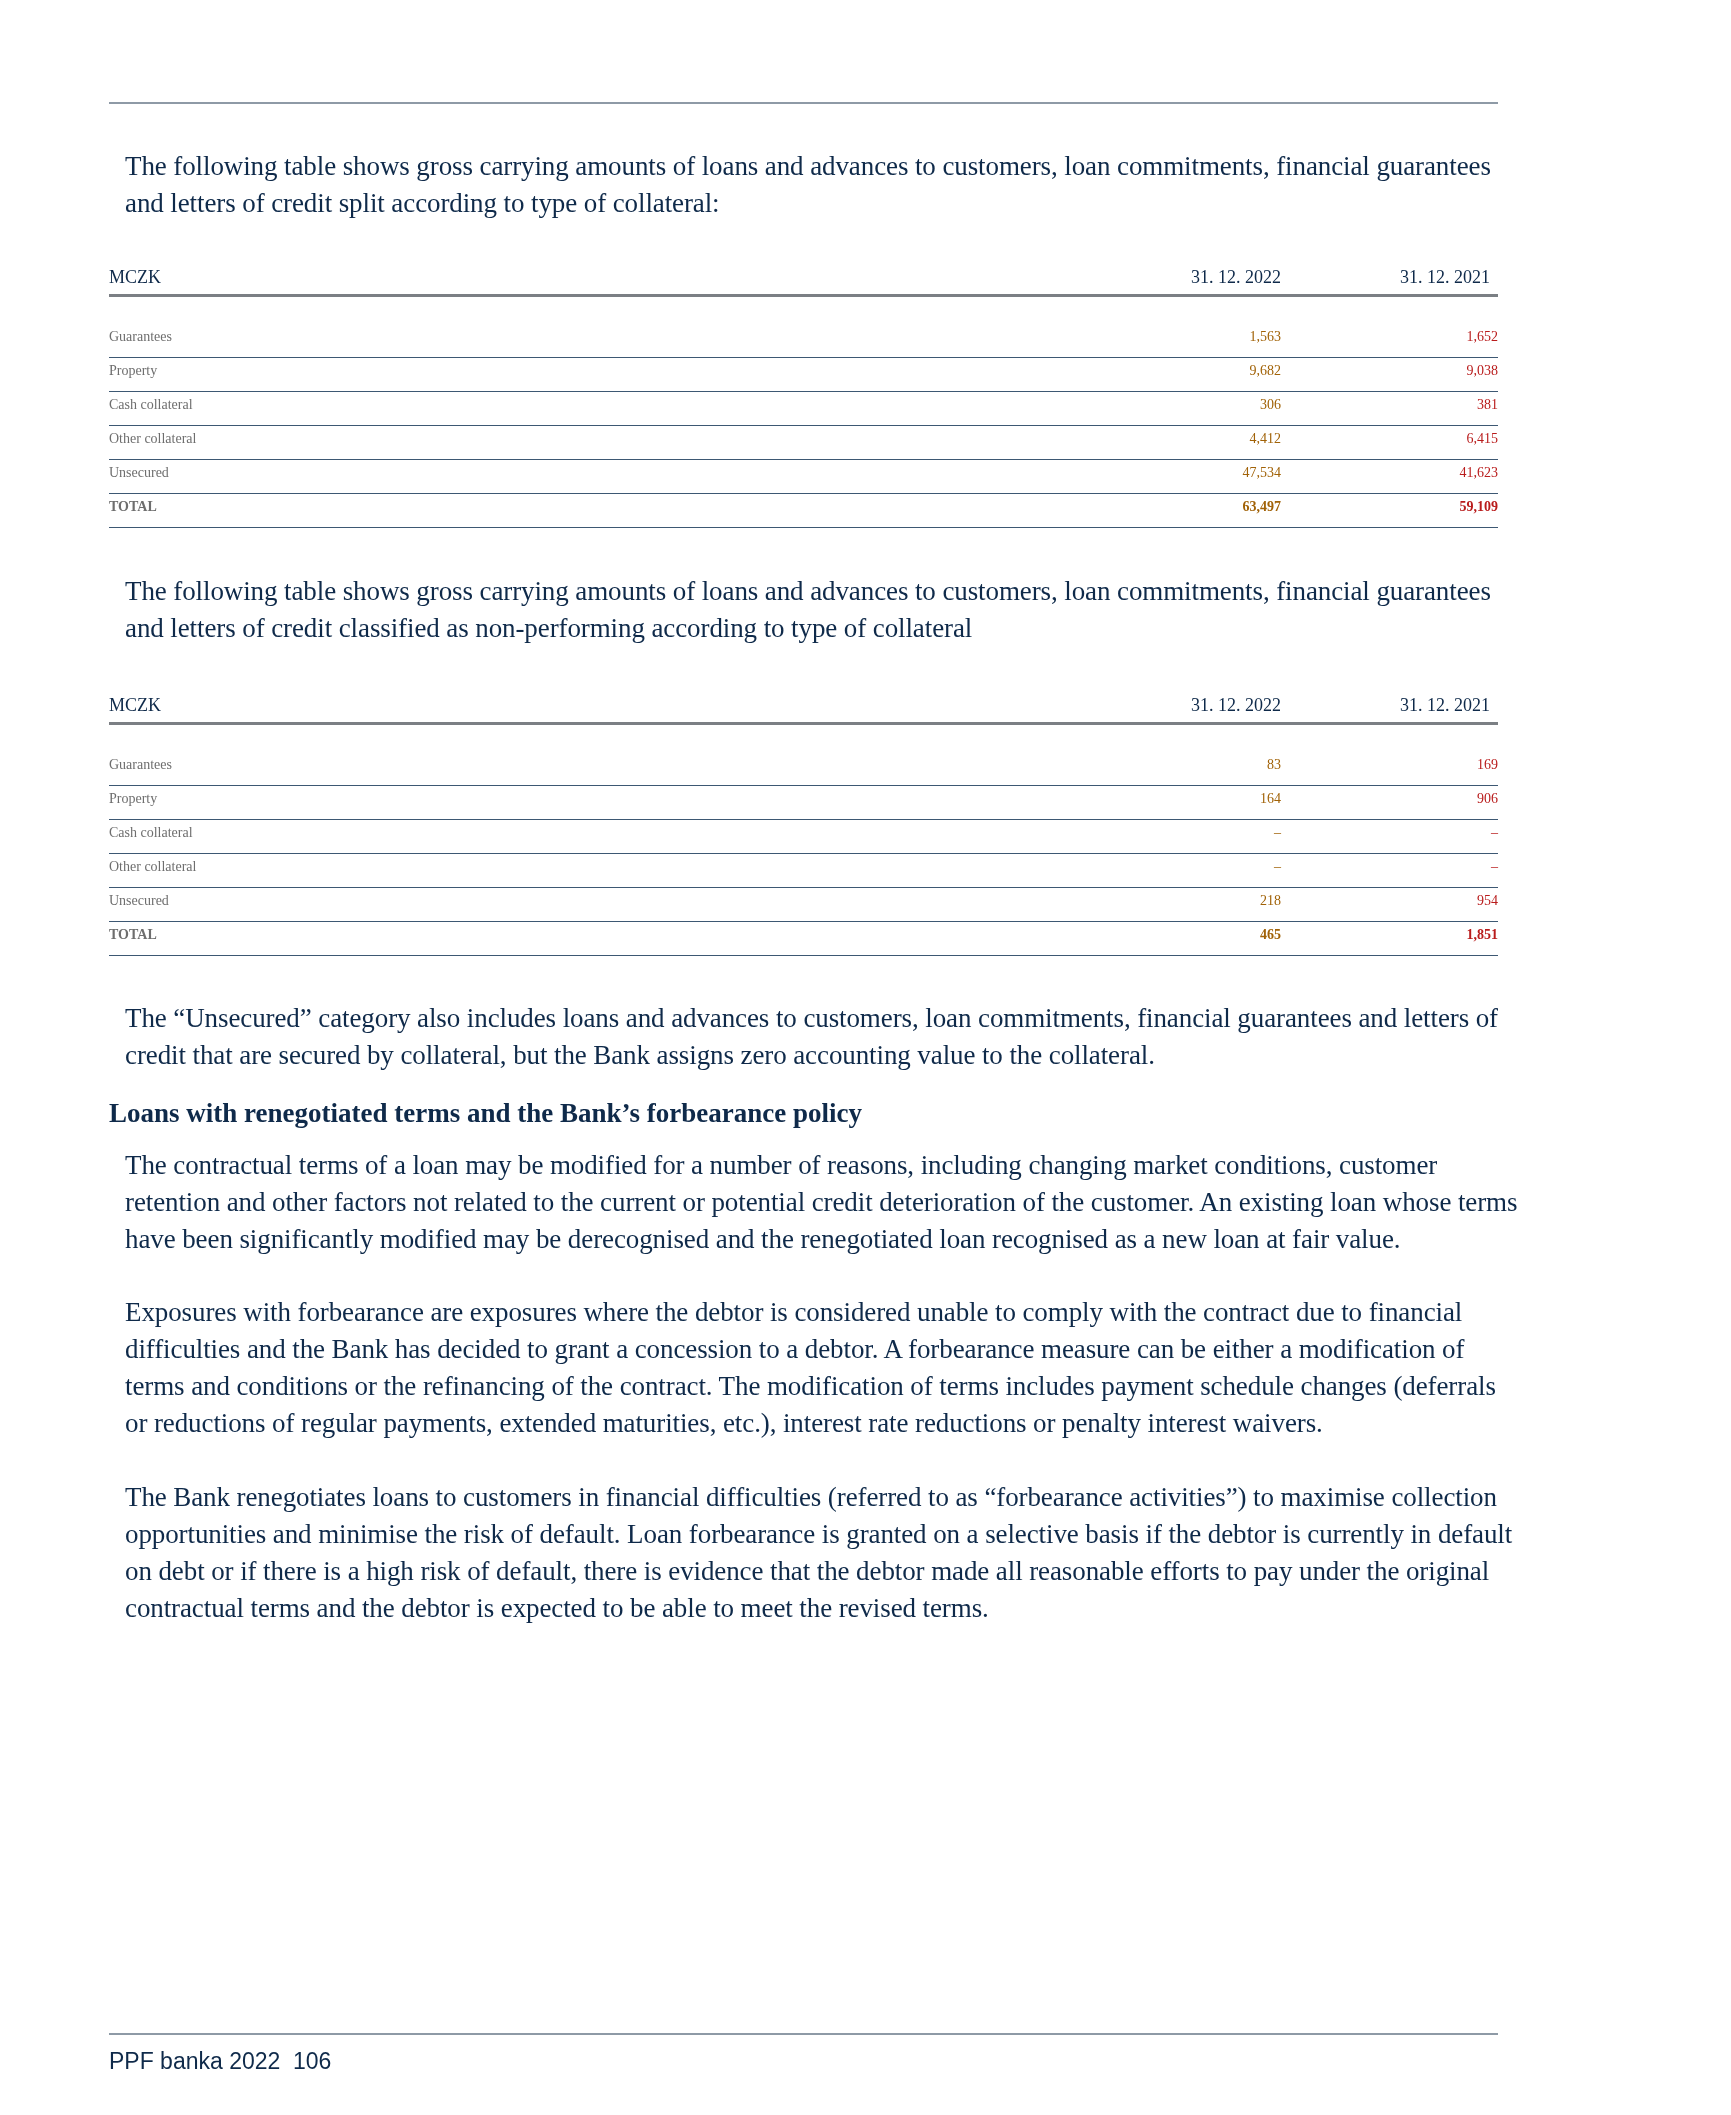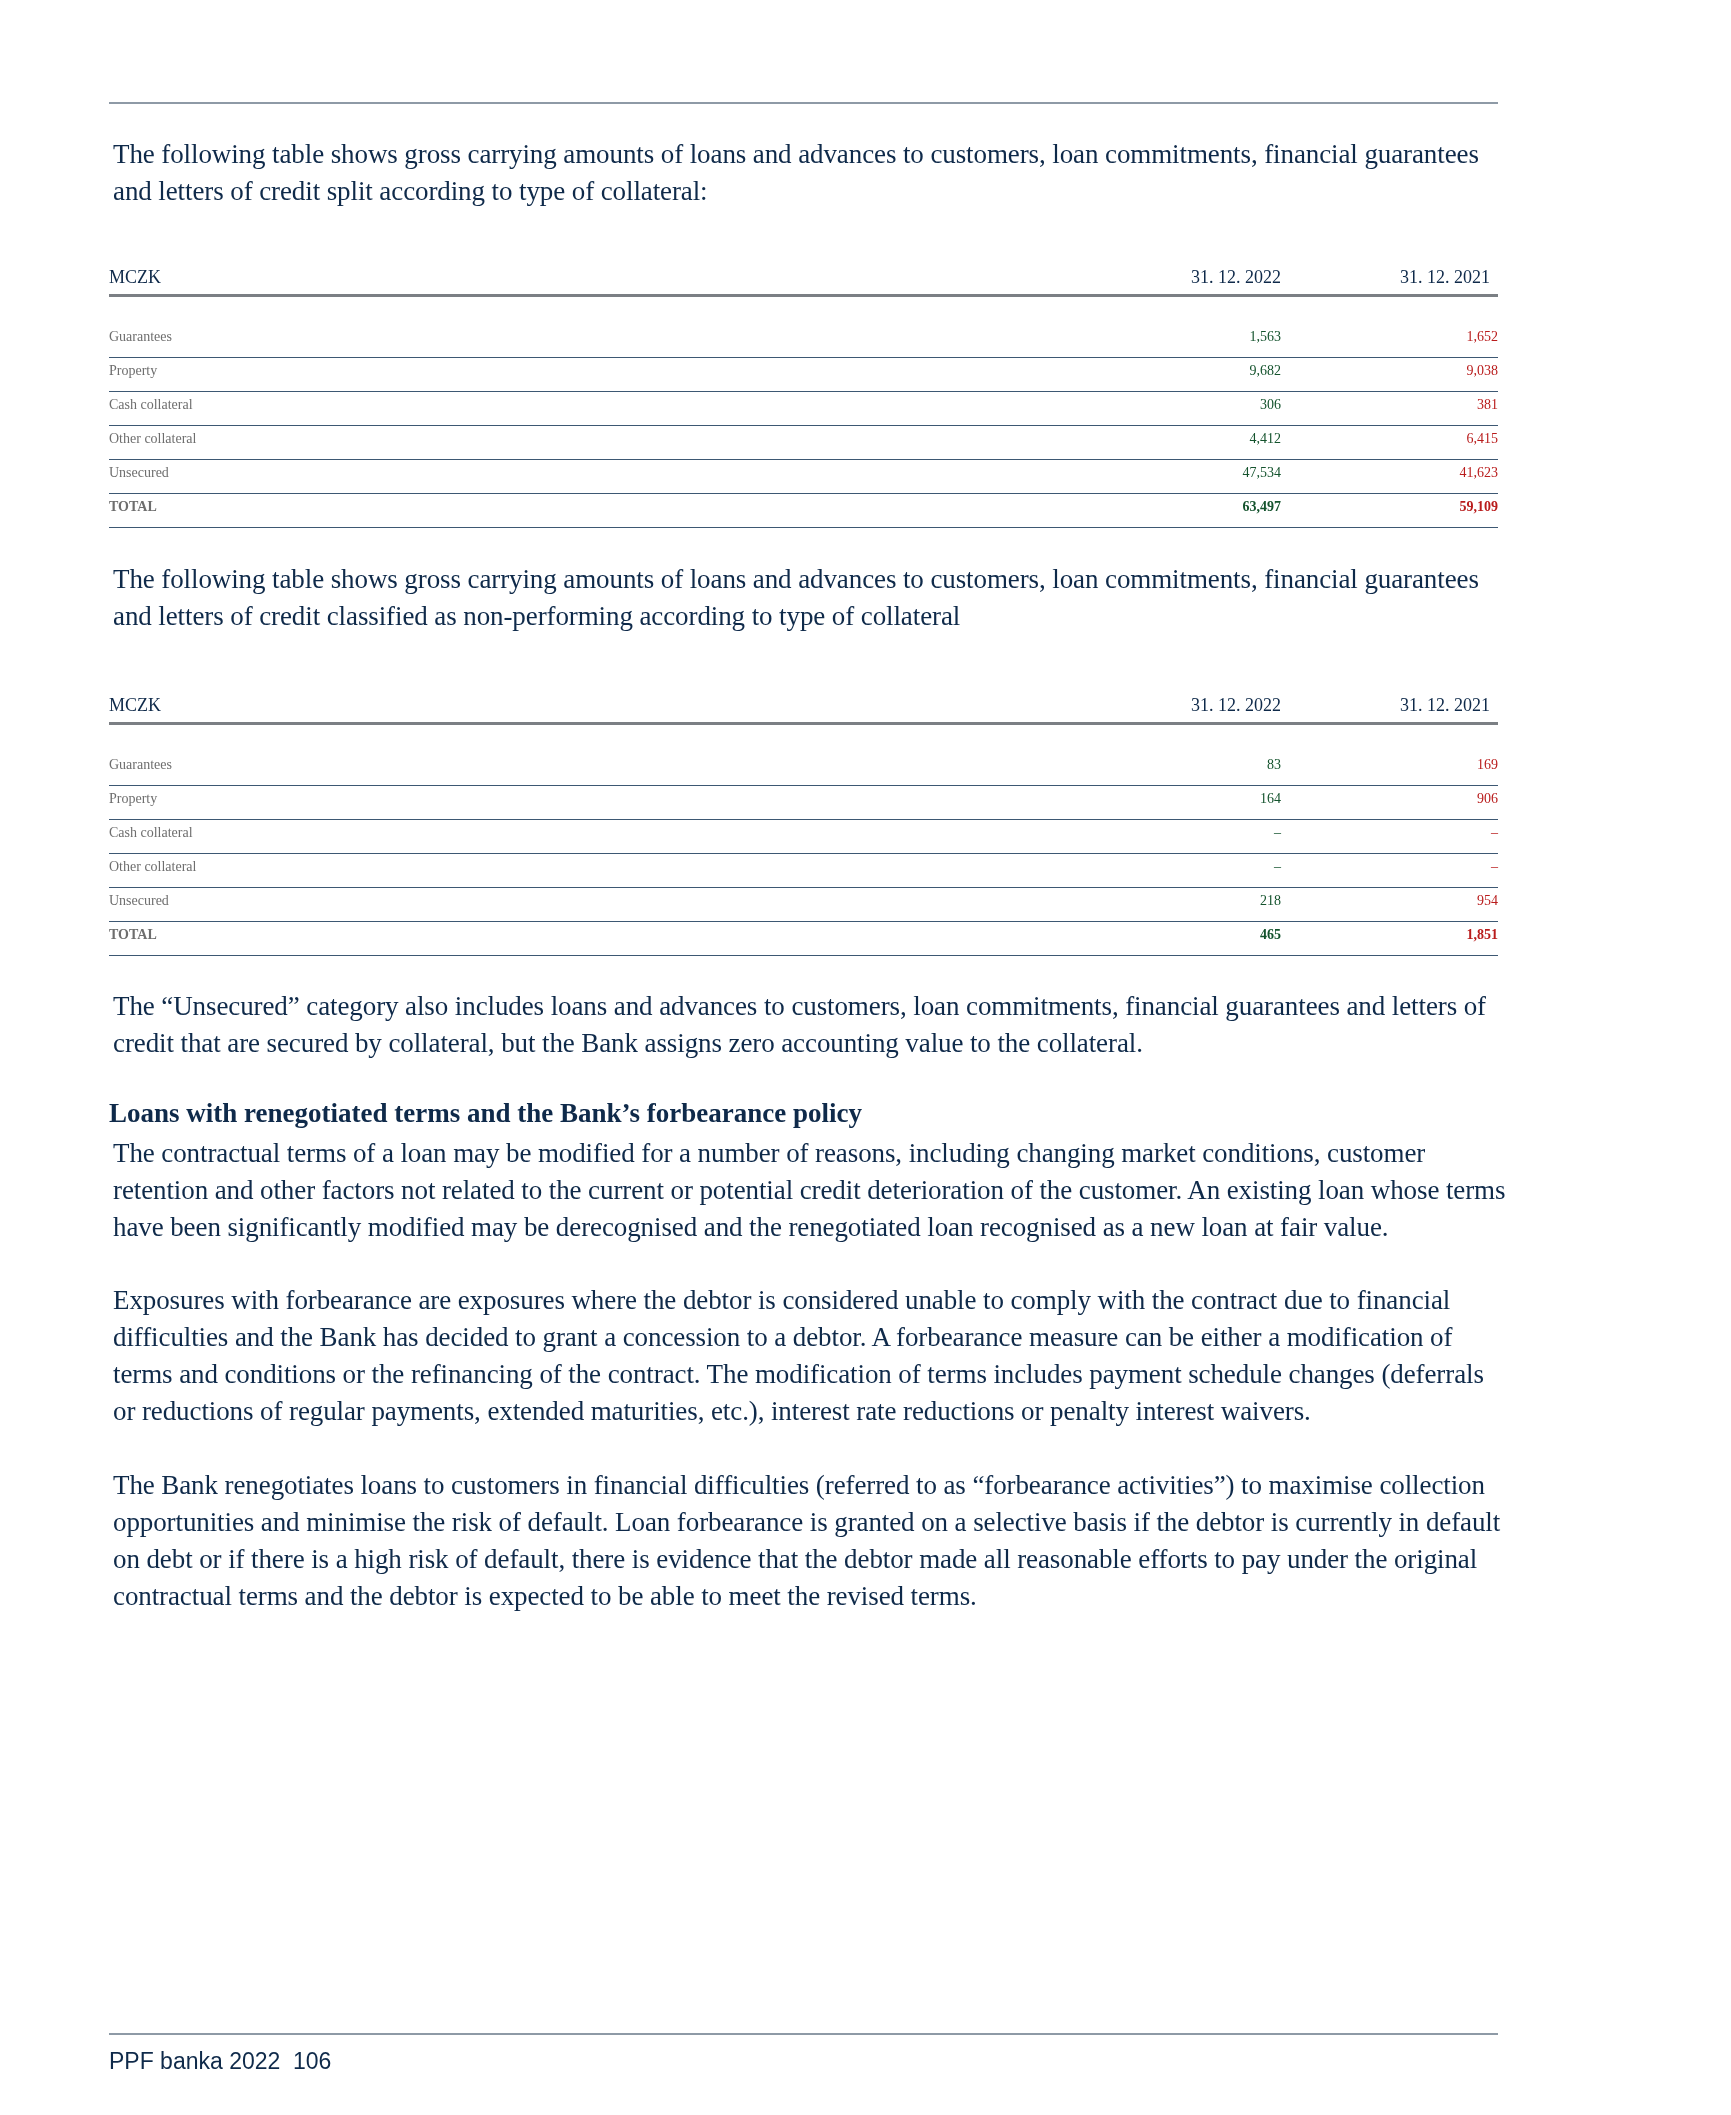--- a/index.html
+++ b/index.html
@@ -1,33 +1,33 @@
 <!DOCTYPE html>
 <html style="font-size:14.5px"><head>
 <meta charset="utf-8">
 <style>
   html, body { margin: 0; padding: 0; background: #ffffff; }
   body { width: 1731px; height: 2116px; position: relative; overflow: hidden;
          font-family: "DejaVu Serif", "Liberation Serif", serif; color: #0f2a4a; }
   .content { position: absolute; left: 109px; top: 0; width: 1389px; }
   .top-rule { position: absolute; left: 0; top: 102px; width: 1389px; height: 1.8px; background: #8e9aa6; }
   .para { position: absolute; left: 0; width: 1398px; font-family: "Liberation Serif", serif;
-          font-size: 27px; line-height: 37px; color: #0f2a4a; margin: 4px; letter-spacing: -0.1px; }
+          font-size: 27px; line-height: 37px; color: #0f2a4a; margin: 16px; letter-spacing: -0.1px; }
   .heading { position: absolute; left: 0; font-family: "Liberation Serif", serif; font-weight: bold;
              font-size: 27px; line-height: 36px; color: #0f2a4a; margin: 0; text-align: right; }
   .tbl { position: absolute; left: 0; width: 1389px; margin-top: 19px; }
   .tbl .hdr { position: relative; height: 29px; font-family: "Liberation Serif", serif; font-size: 18px; color: #0f2a4a; }
   .tbl .hdr .lbl { position: absolute; left: 0; top: 1.8px; }
   .tbl .hdr .c1 { position: absolute; right: 217px; top: 1.8px; }
   .tbl .hdr .c2 { position: absolute; right: 8px; top: 1.8px; }
   .tbl .hdr-rule { height: 2.7px; background: #7b7f84; margin-bottom: 27px; }
   .tbl .row { position: relative; height: 33px; border-bottom: 1.8px solid #3d5873;
               font-family: "Liberation Serif", serif; font-size: 14px; }
   .tbl .row .lbl { position: absolute; left: 0; top: 5.4px; color: #6e6e6e; }
-  .tbl .row .c1 { position: absolute; right: 217px; top: 5.4px; color: #14532d; }
+  .tbl .row .c1 { position: absolute; right: 217px; top: 5.4px; color: #a16207; }
   .tbl .row .c2 { position: absolute; right: 0; top: 5.4px; color: #b91c1c; }
   .tbl .row.total .lbl, .tbl .row.total .c1, .tbl .row.total .c2 { font-weight: bold; }
   .tbl .row.total .lbl { color: #6e6e6e; }
   .footer-rule { position: absolute; left: 0; top: 2033px; width: 1389px; height: 1.8px; background: #8e9aa6; }
   .footer { position: absolute; top: 2048px; left: 0; font-family: "Liberation Sans", sans-serif;
             font-size: 23px; color: #0f2a4a; }
   .footer .page { position: absolute; left: 184px; top: 0; }
 </style>
 </head>
 <body>

